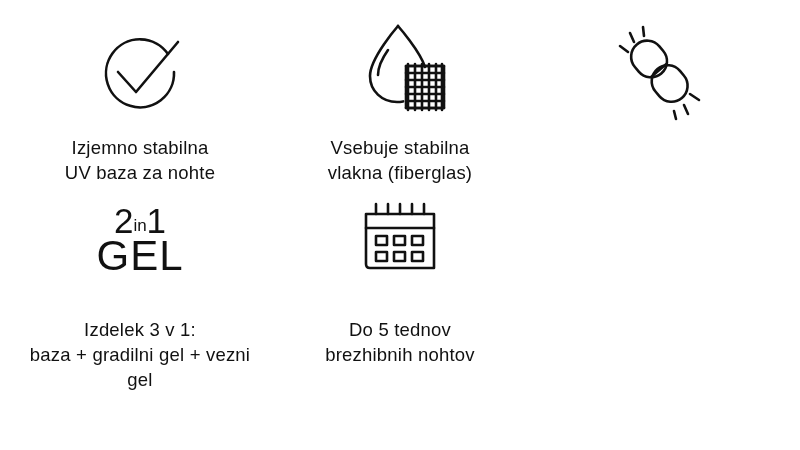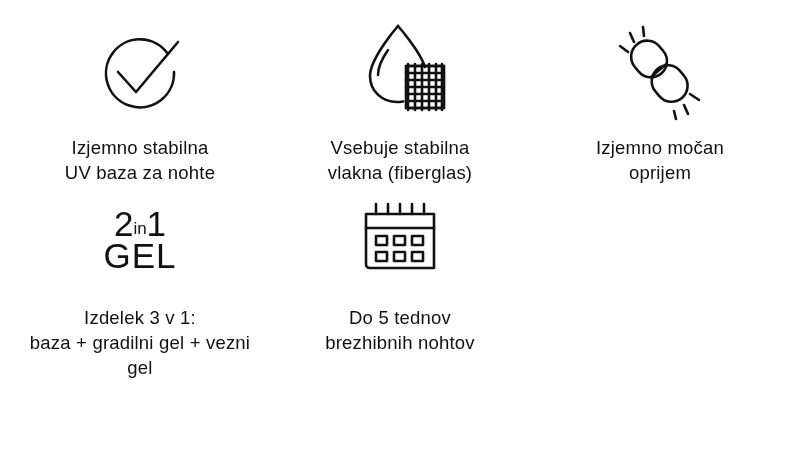--- a/index.html
+++ b/index.html
@@ -42,38 +42,38 @@
   .feature-label {
     margin-top: 10px;
     text-align: center;
     font-size: 18.5px;
     line-height: 1.35;
     letter-spacing: 0.2px;
     color: #111111;
     white-space: pre-line;
   }
   .row-2 .feature-label {
-    margin-top: 12px;
+    margin-top: 24px;
   }
   .gel-icon {
     font-family: "Liberation Sans", sans-serif;
     text-align: center;
     line-height: 0.92;
     color: #111111;
   }
   .gel-top {
     font-size: 35px;
     letter-spacing: 0px;
   }
   .gel-top .small {
     font-size: 17px;
     vertical-align: 2px;
   }
   .gel-bottom {
-    font-size: 35px;
+    font-size: 42px;
     letter-spacing: 1px;
   }
 </style>
 </head>
 <body>
 
 <div class="features-grid">
 
   <div class="feature row-1">
     <div class="feature-icon">
@@ -108,22 +108,20 @@
       <svg width="100" height="100" viewBox="0 0 100 100" fill="none" stroke="#111111" stroke-width="2.6" stroke-linecap="round" stroke-linejoin="round">
         <g transform="rotate(-40 50 50)">
           <rect x="34" y="14" width="32" height="38" rx="16"></rect>
           <rect x="34" y="46" width="32" height="38" rx="16"></rect>
           <path d="M40 48 L60 48"></path>
         </g>
         <path d="M18 30 L10 24 M24 20 L20 11 M34 14 L33 5"></path>
         <path d="M80 72 L89 78 M74 83 L78 92 M64 89 L66 97"></path>
       </svg>
     </div>
-    <div class="feature-label">Izjemno močan
-oprijem</div>
   </div>
 
   <div class="feature row-2">
     <div class="feature-icon">
       <div class="gel-icon">
         <div class="gel-top">
           <span>2</span><span class="small">in</span><span>1</span>
         </div>
         <div class="gel-bottom">GEL</div>
       </div>

